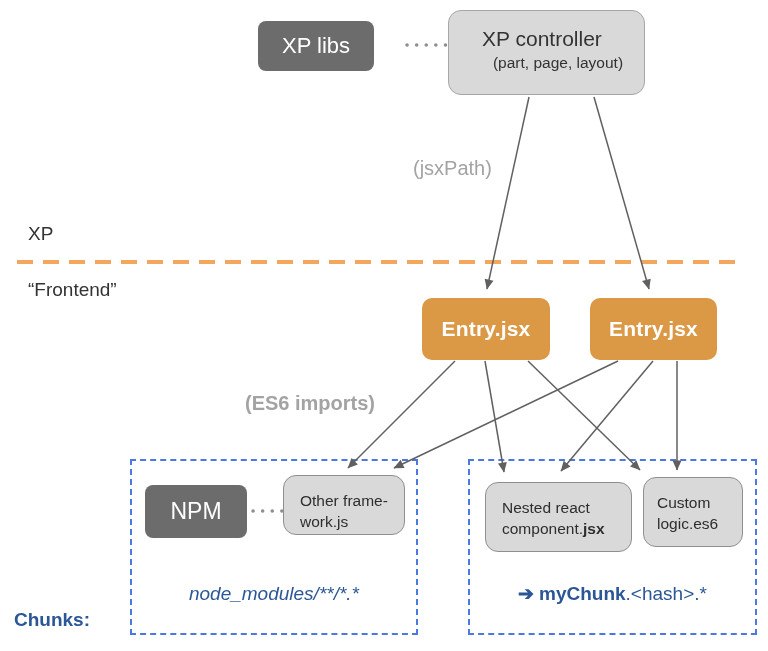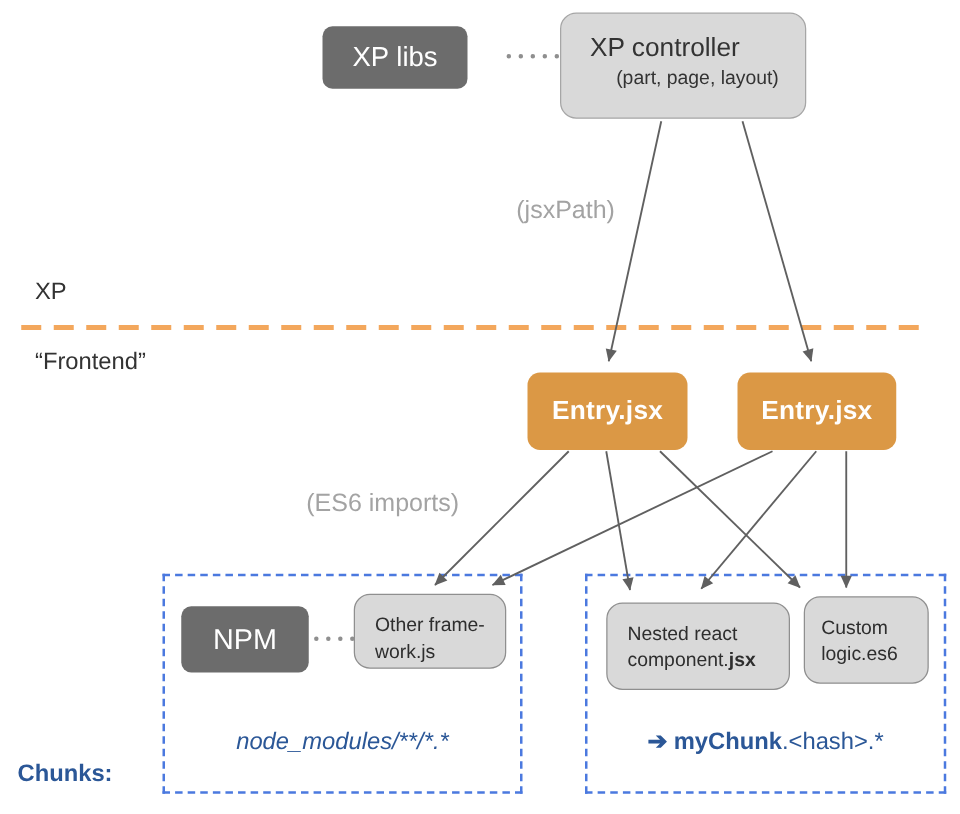--- a/index.html
+++ b/index.html
@@ -67,37 +67,37 @@
     <line x1="618" y1="361" x2="394" y2="468" style="stroke:var(--arrow-gray)" stroke-width="1.5" marker-end="url(#ah)"></line>
     <line x1="653" y1="361" x2="561" y2="471" style="stroke:var(--arrow-gray)" stroke-width="1.5" marker-end="url(#ah)"></line>
     <line x1="677" y1="361" x2="677" y2="470" style="stroke:var(--arrow-gray)" stroke-width="1.5" marker-end="url(#ah)"></line>
   </svg>
 
   <div class="abs box-dark" style="left:258px; top:21px; width:116px; height:50px; font-size:22px;">
     <span>XP libs</span>
   </div>
 
   <div class="abs box-light" style="left:448px; top:10px; width:197px; height:85px; border-color:var(--controller-border); padding:15px 0 0 23px;">
-    <div style="font-size:21px; line-height:26px; color:#333;">XP controller</div>
+    <div style="font-size:21px; line-height:26px; color:#333;margin-left:10px;">XP controller</div>
     <div style="font-size:15.5px; line-height:21px; color:#333;text-align:center;">(part, page, layout)</div>
   </div>
 
   <div class="abs gray-label" style="left:413px; top:157px;">(jsxPath)</div>
 
   <div class="abs side-label" style="left:28px; top:223px;">XP</div>
   <div class="abs side-label" style="left:28px; top:279px;">“Frontend”</div>
 
   <div class="abs entry-box" style="left:422px; top:298px; width:128px; height:62px;">
     <span>Entry.jsx</span>
   </div>
   <div class="abs entry-box" style="left:590px; top:298px; width:127px; height:62px;">
     <span>Entry.jsx</span>
   </div>
 
-  <div class="abs gray-label" style="left:245px; top:392px;">(ES6 imports)</div>
+  <div class="abs gray-label" style="left:245px; top:392px;font-weight:bold;">(ES6 imports)</div>
 
   <div class="abs chunk-container" style="left:130px; top:459px; width:288px; height:176px;"></div>
 
   <div class="abs box-dark" style="left:145px; top:485px; width:102px; height:53px; font-size:23px;align-items:center;">
     <span>NPM</span>
   </div>
 
   <div class="abs box-light" style="left:283px; top:475px; width:122px; height:60px; padding:14px 0 0 16px;">
     <div class="small-box-text">
       <div>Other frame-</div>

